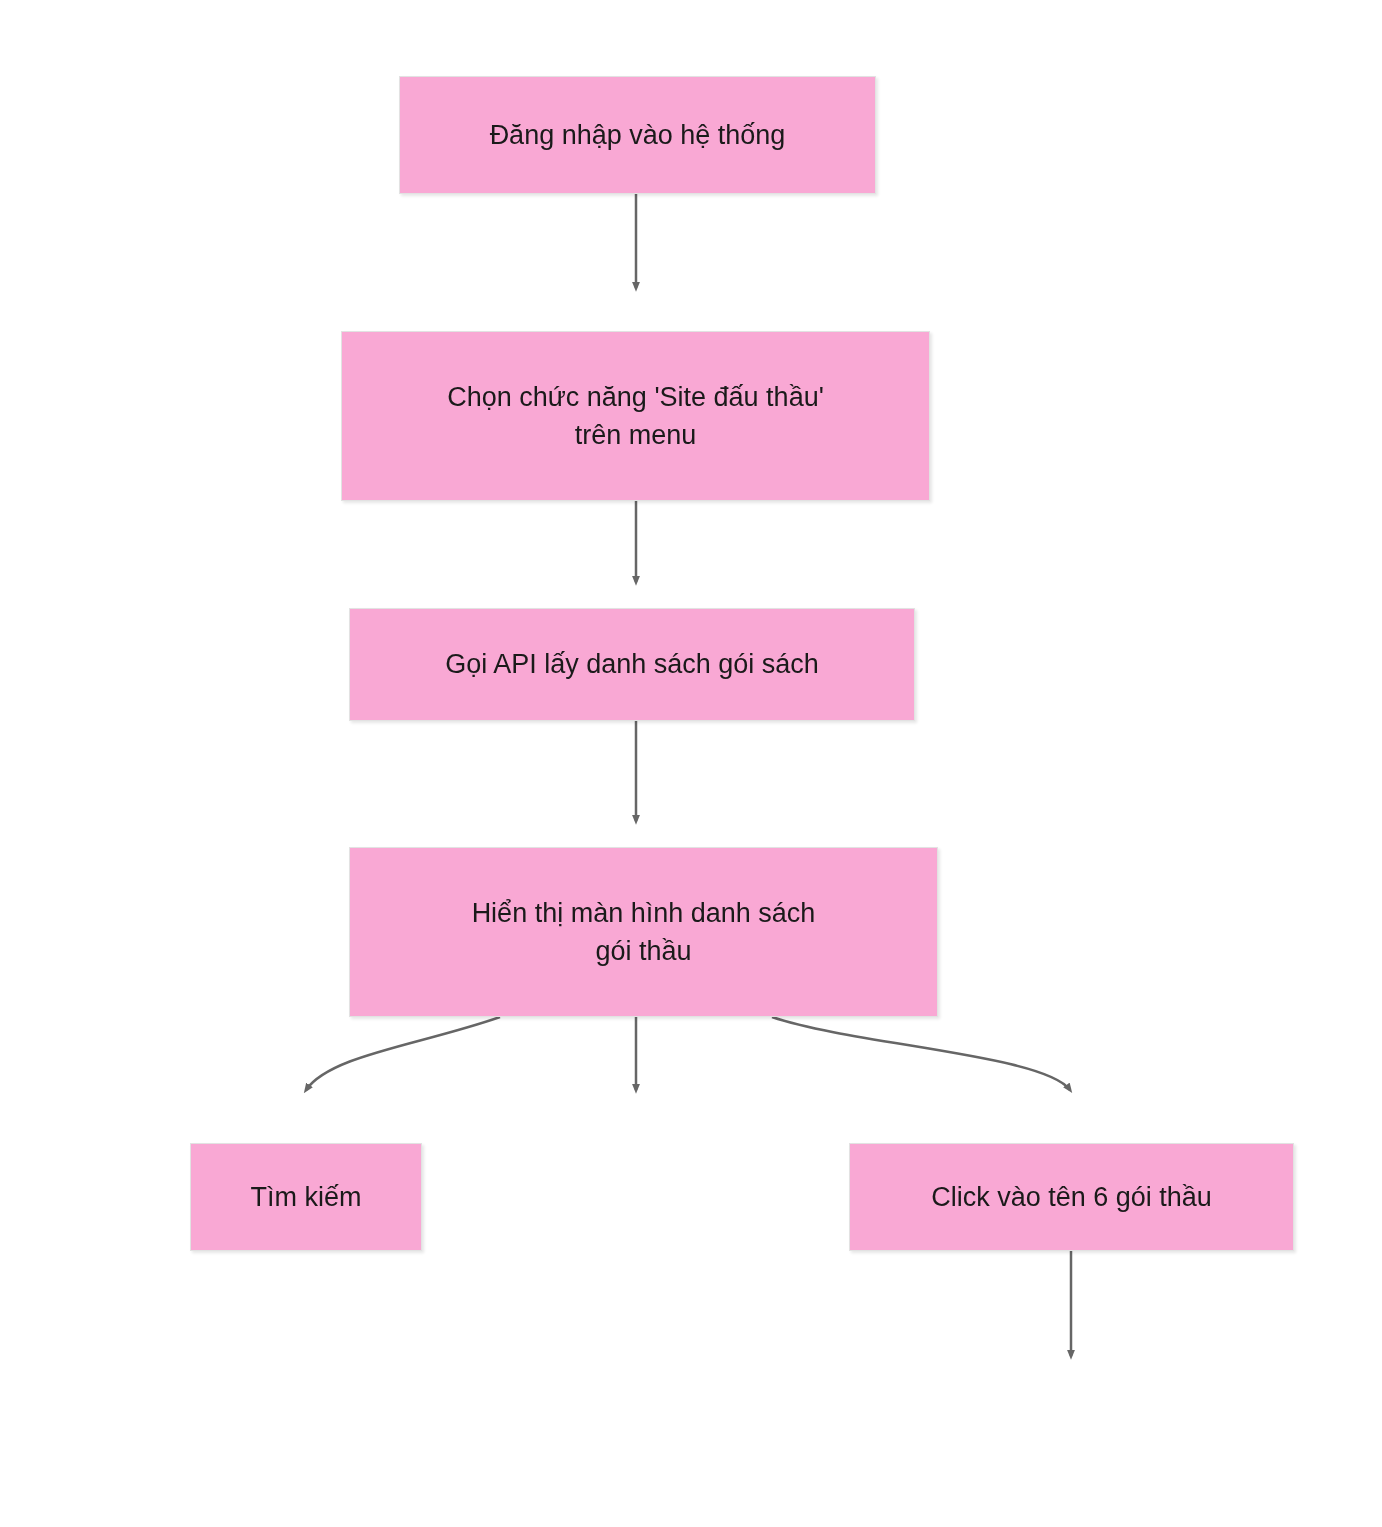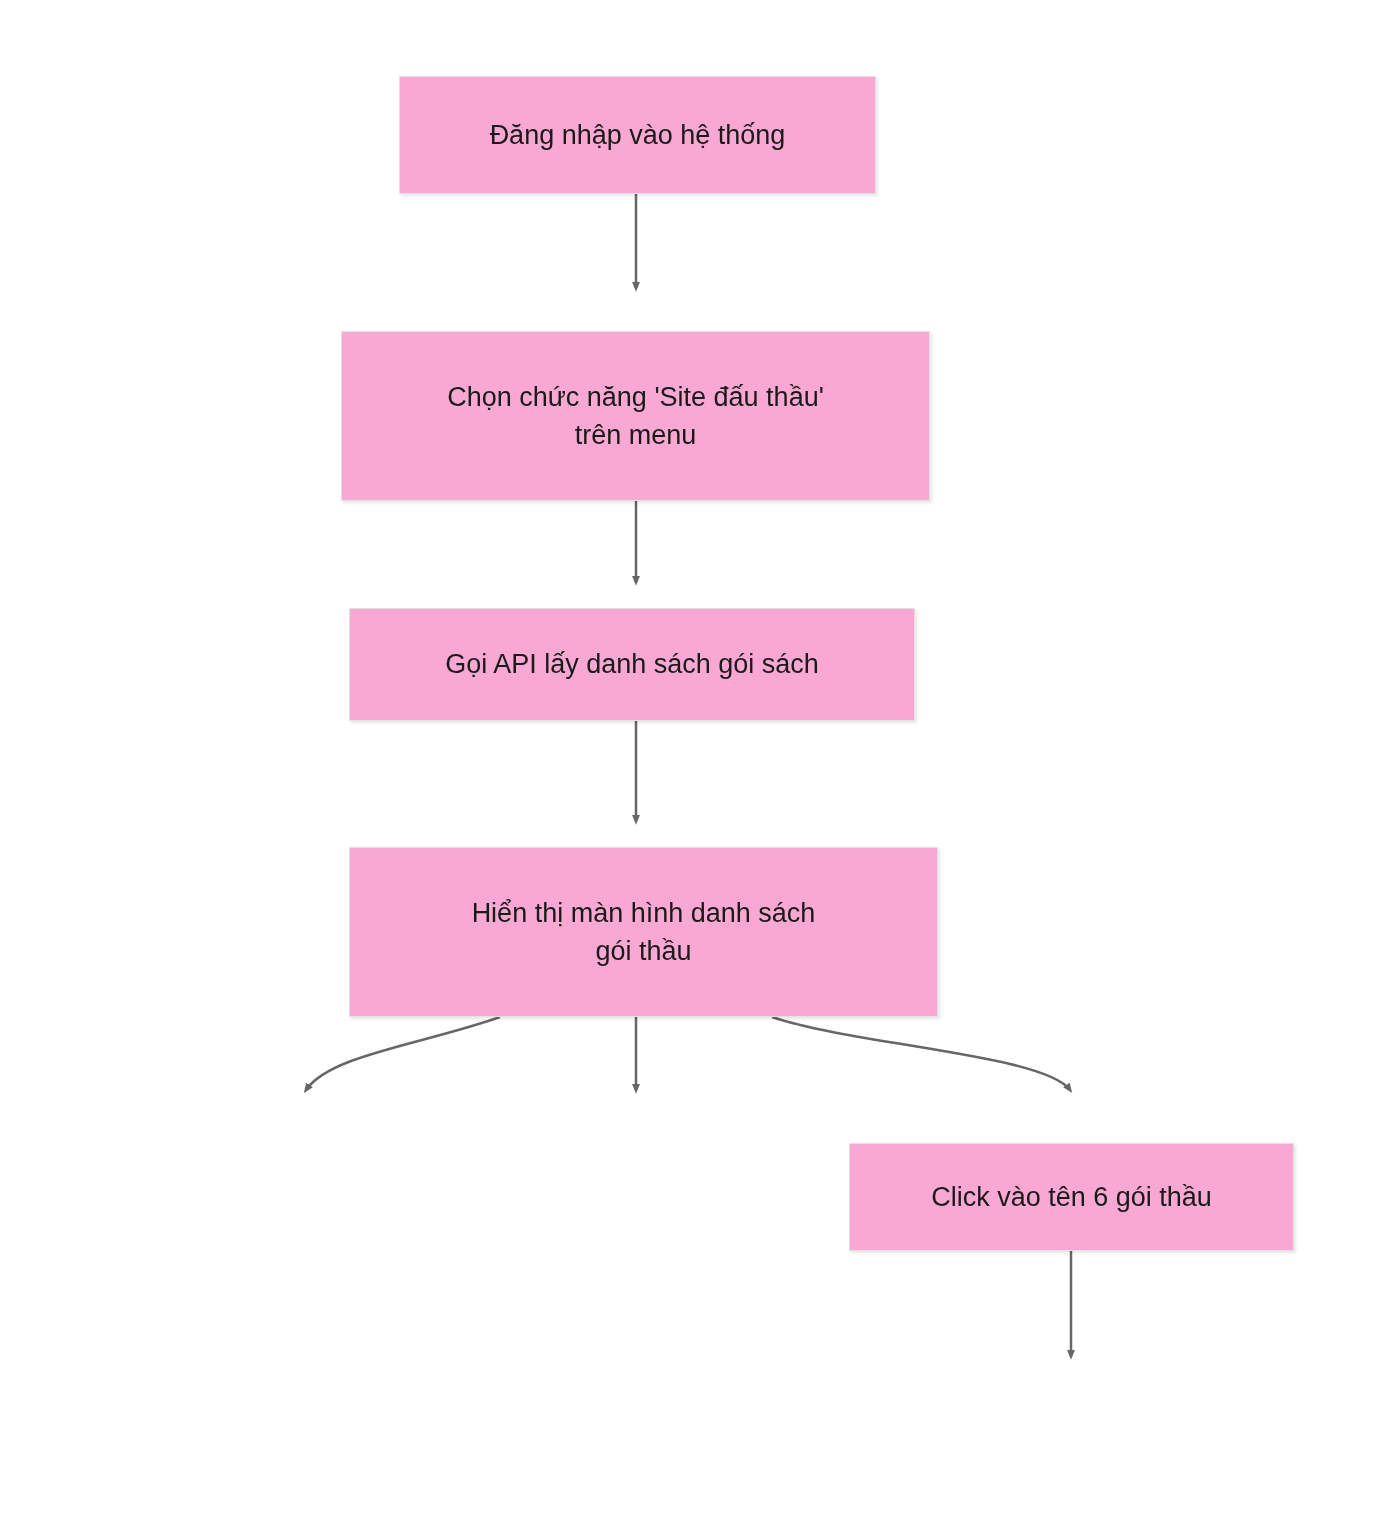--- a/index.html
+++ b/index.html
@@ -101,20 +101,23 @@
 
   <div class="node" style="left:349px; top:608px; width:566px; height:113px;">
     <span>Gọi API lấy danh sách gói sách</span>
   </div>
 
   <div class="node" style="left:349px; top:847px; width:589px; height:170px;">
     <span>Hiển thị màn hình danh sách
 gói thầu</span>
   </div>
 
+  <div class="node" style="left:190px; top:1143px; width:232px; height:108px;">
+    <span>Tìm kiếm</span>
+  </div>
 
 
   <div class="node" style="left:849px; top:1143px; width:445px; height:108px;">
     <span>Click vào tên 6 gói thầu</span>
   </div>
 
 
 </div>
 
 </body></html>

